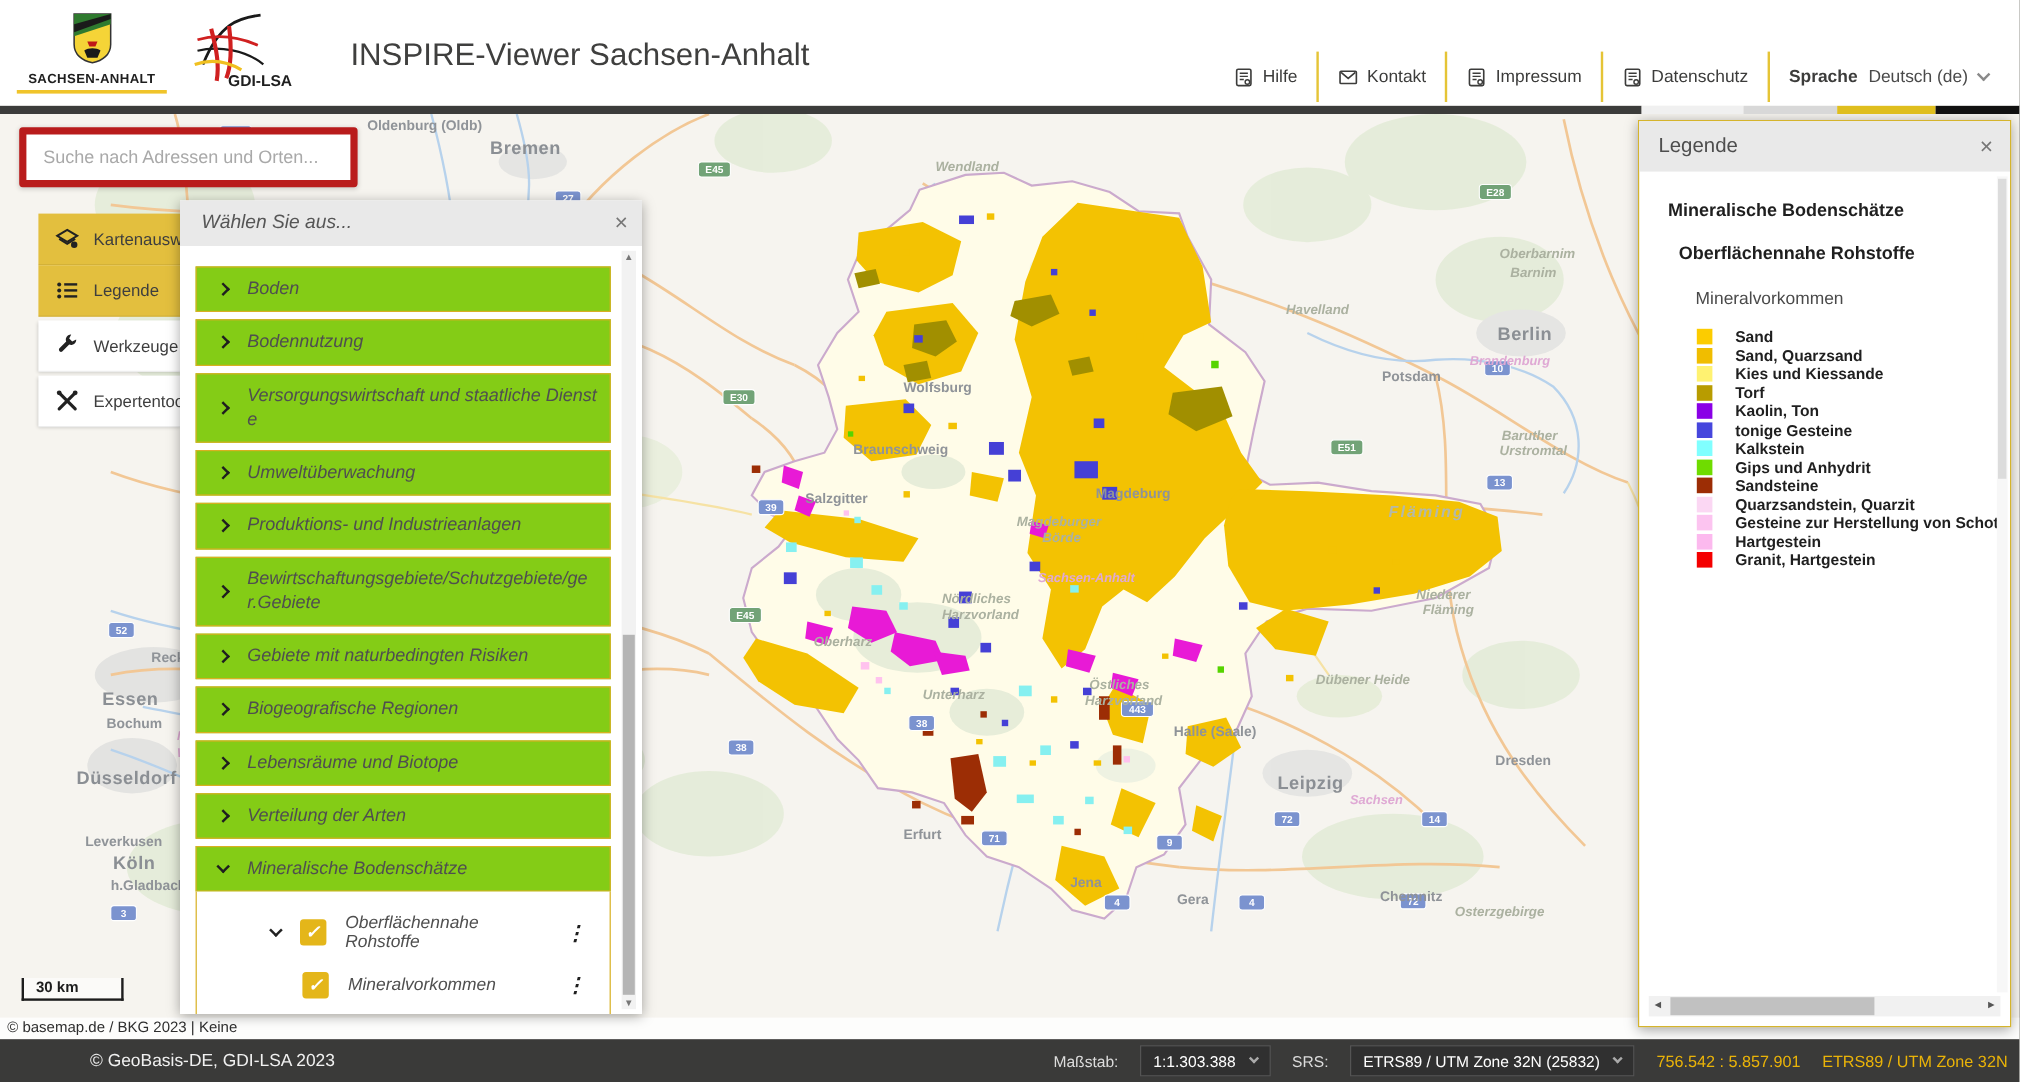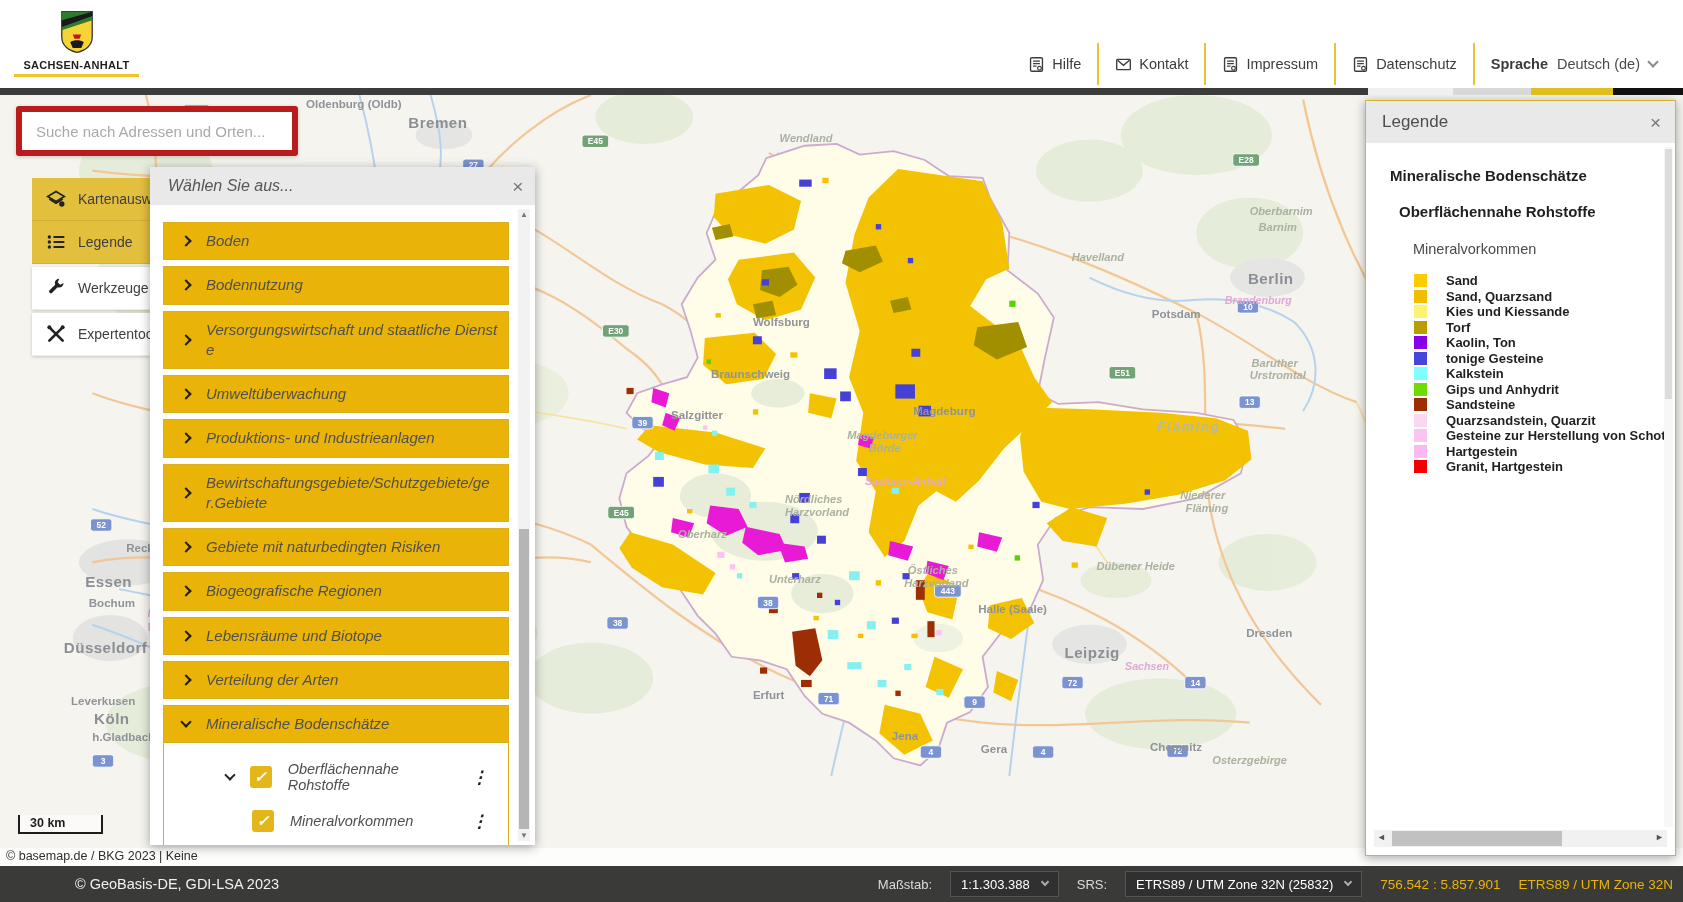--- a/index.html
+++ b/index.html
@@ -58,21 +58,21 @@
   .sb-item .sb-arrow{margin-left:auto;}
   .sb-item .chev{width:6px;height:6px;border-color:#666;}
 
   
   #sel-panel{position:absolute;left:150px;top:167px;width:385px;height:678px;background:#fff;z-index:35;
     box-shadow:0 2px 10px rgba(0,0,0,.35);font-style:italic;}
   #sel-header{height:38px;background:#e9e9e9;display:flex;align-items:center;padding:0 12px 0 18px;}
   #sel-title{font-size:16px;color:#565656;flex:1;}
   .close-x{font-size:19px;color:#777;cursor:pointer;line-height:1;}
   #sel-body{position:absolute;left:0;top:38px;bottom:0;width:363px;overflow:hidden;padding:17px 4px 0 13px;}
-  .sel-item{width:346px;background:#eab308;border:1px solid #d8b021;min-height:38px;margin-bottom:6px;
+  .sel-item{width:346px;background:#84cc16;border:1px solid #d8b021;min-height:38px;margin-bottom:6px;
     display:flex;align-items:center;gap:16px;padding:8px 10px 8px 18px;font-size:15px;color:#4f4f4f;cursor:pointer;
     word-break:break-all;line-height:1.35;}
   .sel-item .chev{flex:0 0 8px;border-color:#1f1f1f;}
   .sel-item.expanded{margin-bottom:0;}
   #sel-nested{width:346px;border:1px solid #d8b021;border-top:none;background:#fff;padding:12px 0 10px 0;}
   .sub-row{display:flex;align-items:center;height:44px;padding-left:62px;gap:16px;font-size:14.5px;color:#4f4f4f;}
   .sub-row.deep{padding-left:88px;}
   .checkbox{width:22px;height:22px;background:#e4b61a;border-radius:3px;color:#fff;font-weight:700;font-size:15px;
     display:flex;align-items:center;justify-content:center;cursor:pointer;flex:0 0 22px;}
   .kebab{margin-left:auto;margin-right:20px;font-size:17px;font-weight:700;color:#1f1f1f;cursor:pointer;letter-spacing:0;}
@@ -119,20 +119,32 @@
       <svg viewBox="0 0 40 52">
         <path d="M2 2h36v30c0 10-8 16-18 18C10 48 2 42 2 32Z" fill="#f5d437" stroke="#333" stroke-width="1.5"></path>
         <path d="M2 2h36v10L2 24Z" fill="#2f7a2f"></path>
         <path d="M2 12 38 2v5L2 20Z" fill="#1a1a1a"></path>
         <path d="M15 29h10l-2 5h-6Z" fill="#c01818"></path>
         <path d="M12 38c4-3 12-3 16 0l-3 7h-10Z" fill="#1a1a1a"></path>
       </svg>
       <div class="logo-cap">SACHSEN-ANHALT</div>
       <div class="logo-underline"></div>
     </div>
+    <div class="logo-gdi">
+      <svg viewBox="0 0 56 56">
+        <path d="M8 40 C20 10 34 6 50 4" stroke="#1a1a1a" fill="none" stroke-width="2"></path>
+        <path d="M4 30 C20 26 40 30 52 40" stroke="#1a1a1a" fill="none" stroke-width="1.6"></path>
+        <path d="M14 14 C18 30 20 40 18 52" stroke="#d02020" fill="none" stroke-width="3"></path>
+        <path d="M27 12 C29 28 29 40 25 50" stroke="#d02020" fill="none" stroke-width="3"></path>
+        <path d="M4 22 C18 18 34 20 48 26" stroke="#d02020" fill="none" stroke-width="2"></path>
+        <path d="M2 40 C14 36 26 38 36 44" stroke="#f0c020" fill="none" stroke-width="2.4"></path>
+      </svg>
+      <div class="gdi-text">GDI-LSA</div>
+    </div>
+    <div id="page-title">INSPIRE-Viewer Sachsen-Anhalt</div>
     <div id="header-nav">
         <div class="nav-link">
           <span style="display:inline-flex">
             <svg viewBox="0 0 20 20">
               <rect x="3" y="2" width="14" height="16" rx="1.5" fill="none" stroke="#3c3c3b" stroke-width="1.6"></rect>
               <path d="M6 6h8M6 9h8M6 12h4" stroke="#3c3c3b" stroke-width="1.4"></path>
               <circle cx="13.5" cy="14.5" r="2.2" fill="none" stroke="#3c3c3b" stroke-width="1.4"></circle>
             </svg>
           </span>
           <span>Hilfe</span>

